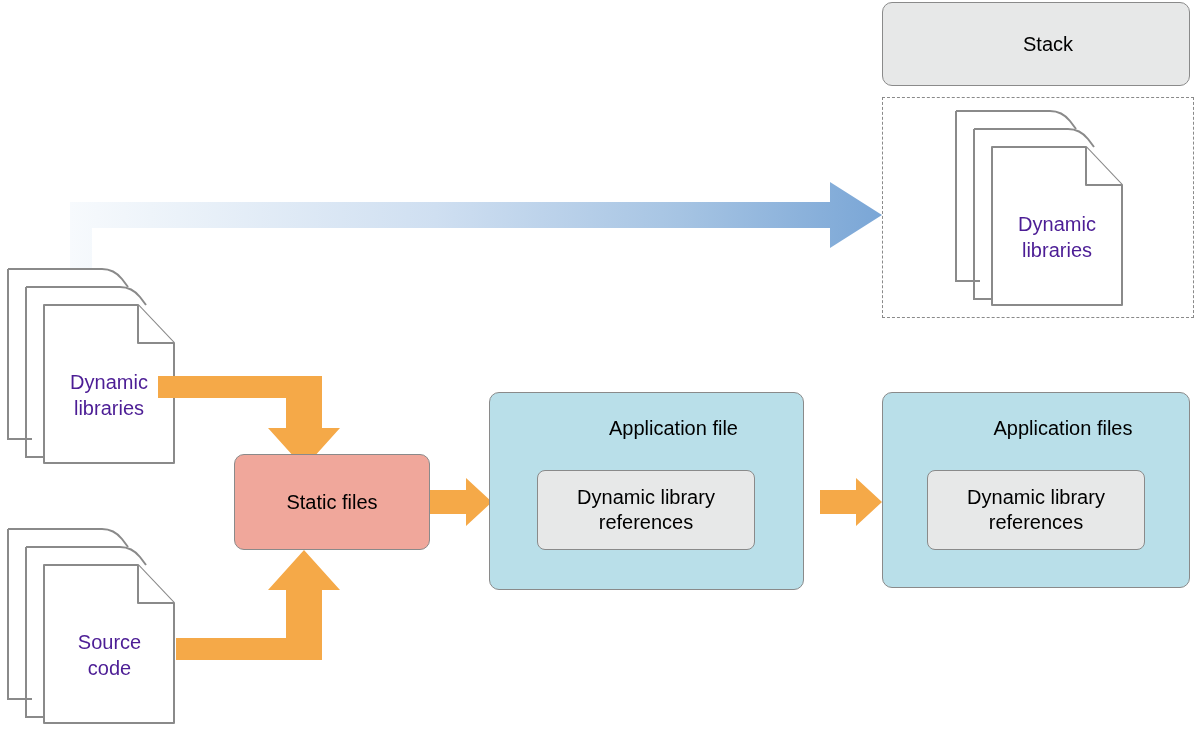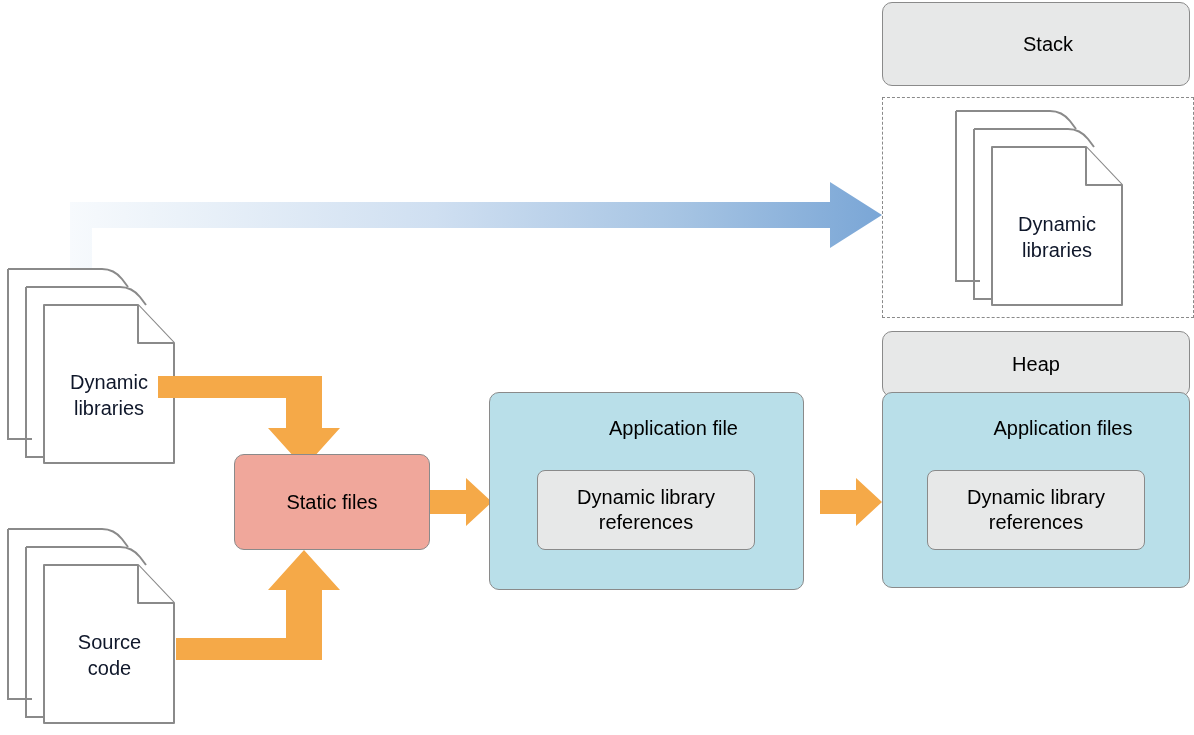--- a/index.html
+++ b/index.html
@@ -24,21 +24,21 @@
 
   
   .docstack { position: absolute; }
   .docstack svg { display: block; }
   .doc-label {
     position: absolute;
     left: 0; right: 0;
     text-align: center;
     font-size: 20px;
     line-height: 26px;
-    color: #0f172a;
+    color: #4c1d95;
     pointer-events: none;
   }
 
   
   .rbox {
     position: absolute;
     box-sizing: border-box;
     border: 1.4px solid #8a8a8a;
     border-radius: 10px;
     display: flex;
@@ -191,23 +191,20 @@
       <path d="M 24,24 L 24,194 L 48,194" fill="none" stroke="#8a8a8a" stroke-width="2"></path>
       <path d="M 42,42 L 136,42 L 172,80 L 172,200 L 42,200 Z" fill="#ffffff" stroke="#8a8a8a" stroke-width="2" stroke-linejoin="round"></path>
       <path d="M 136,42 L 136,80 L 172,80" fill="#ffffff" stroke="#8a8a8a" stroke-width="2" stroke-linejoin="round"></path>
     </svg>
     <div class="doc-label" style="left:42px; width:130px; top:106px;">
       <span>Dynamic</span><br>
       <span>libraries</span>
     </div>
   </div>
 
-  <div class="rbox gray" style="left:882px; top:331px; width:308px; height:66px;">
-    <span>Heap</span>
-  </div>
 
   <div class="rbox blue" style="left:882px; top:392px; width:308px; height:196px;"></div>
   <div class="grp-title" style="left:882px; top:415px; width:308px;">Application files</div>
   <div class="inner-box" style="left:927px; top:470px; width:218px; height:80px;">
     <span>
       <span>Dynamic library</span><br>
       <span>references</span>
     </span>
   </div>
 

